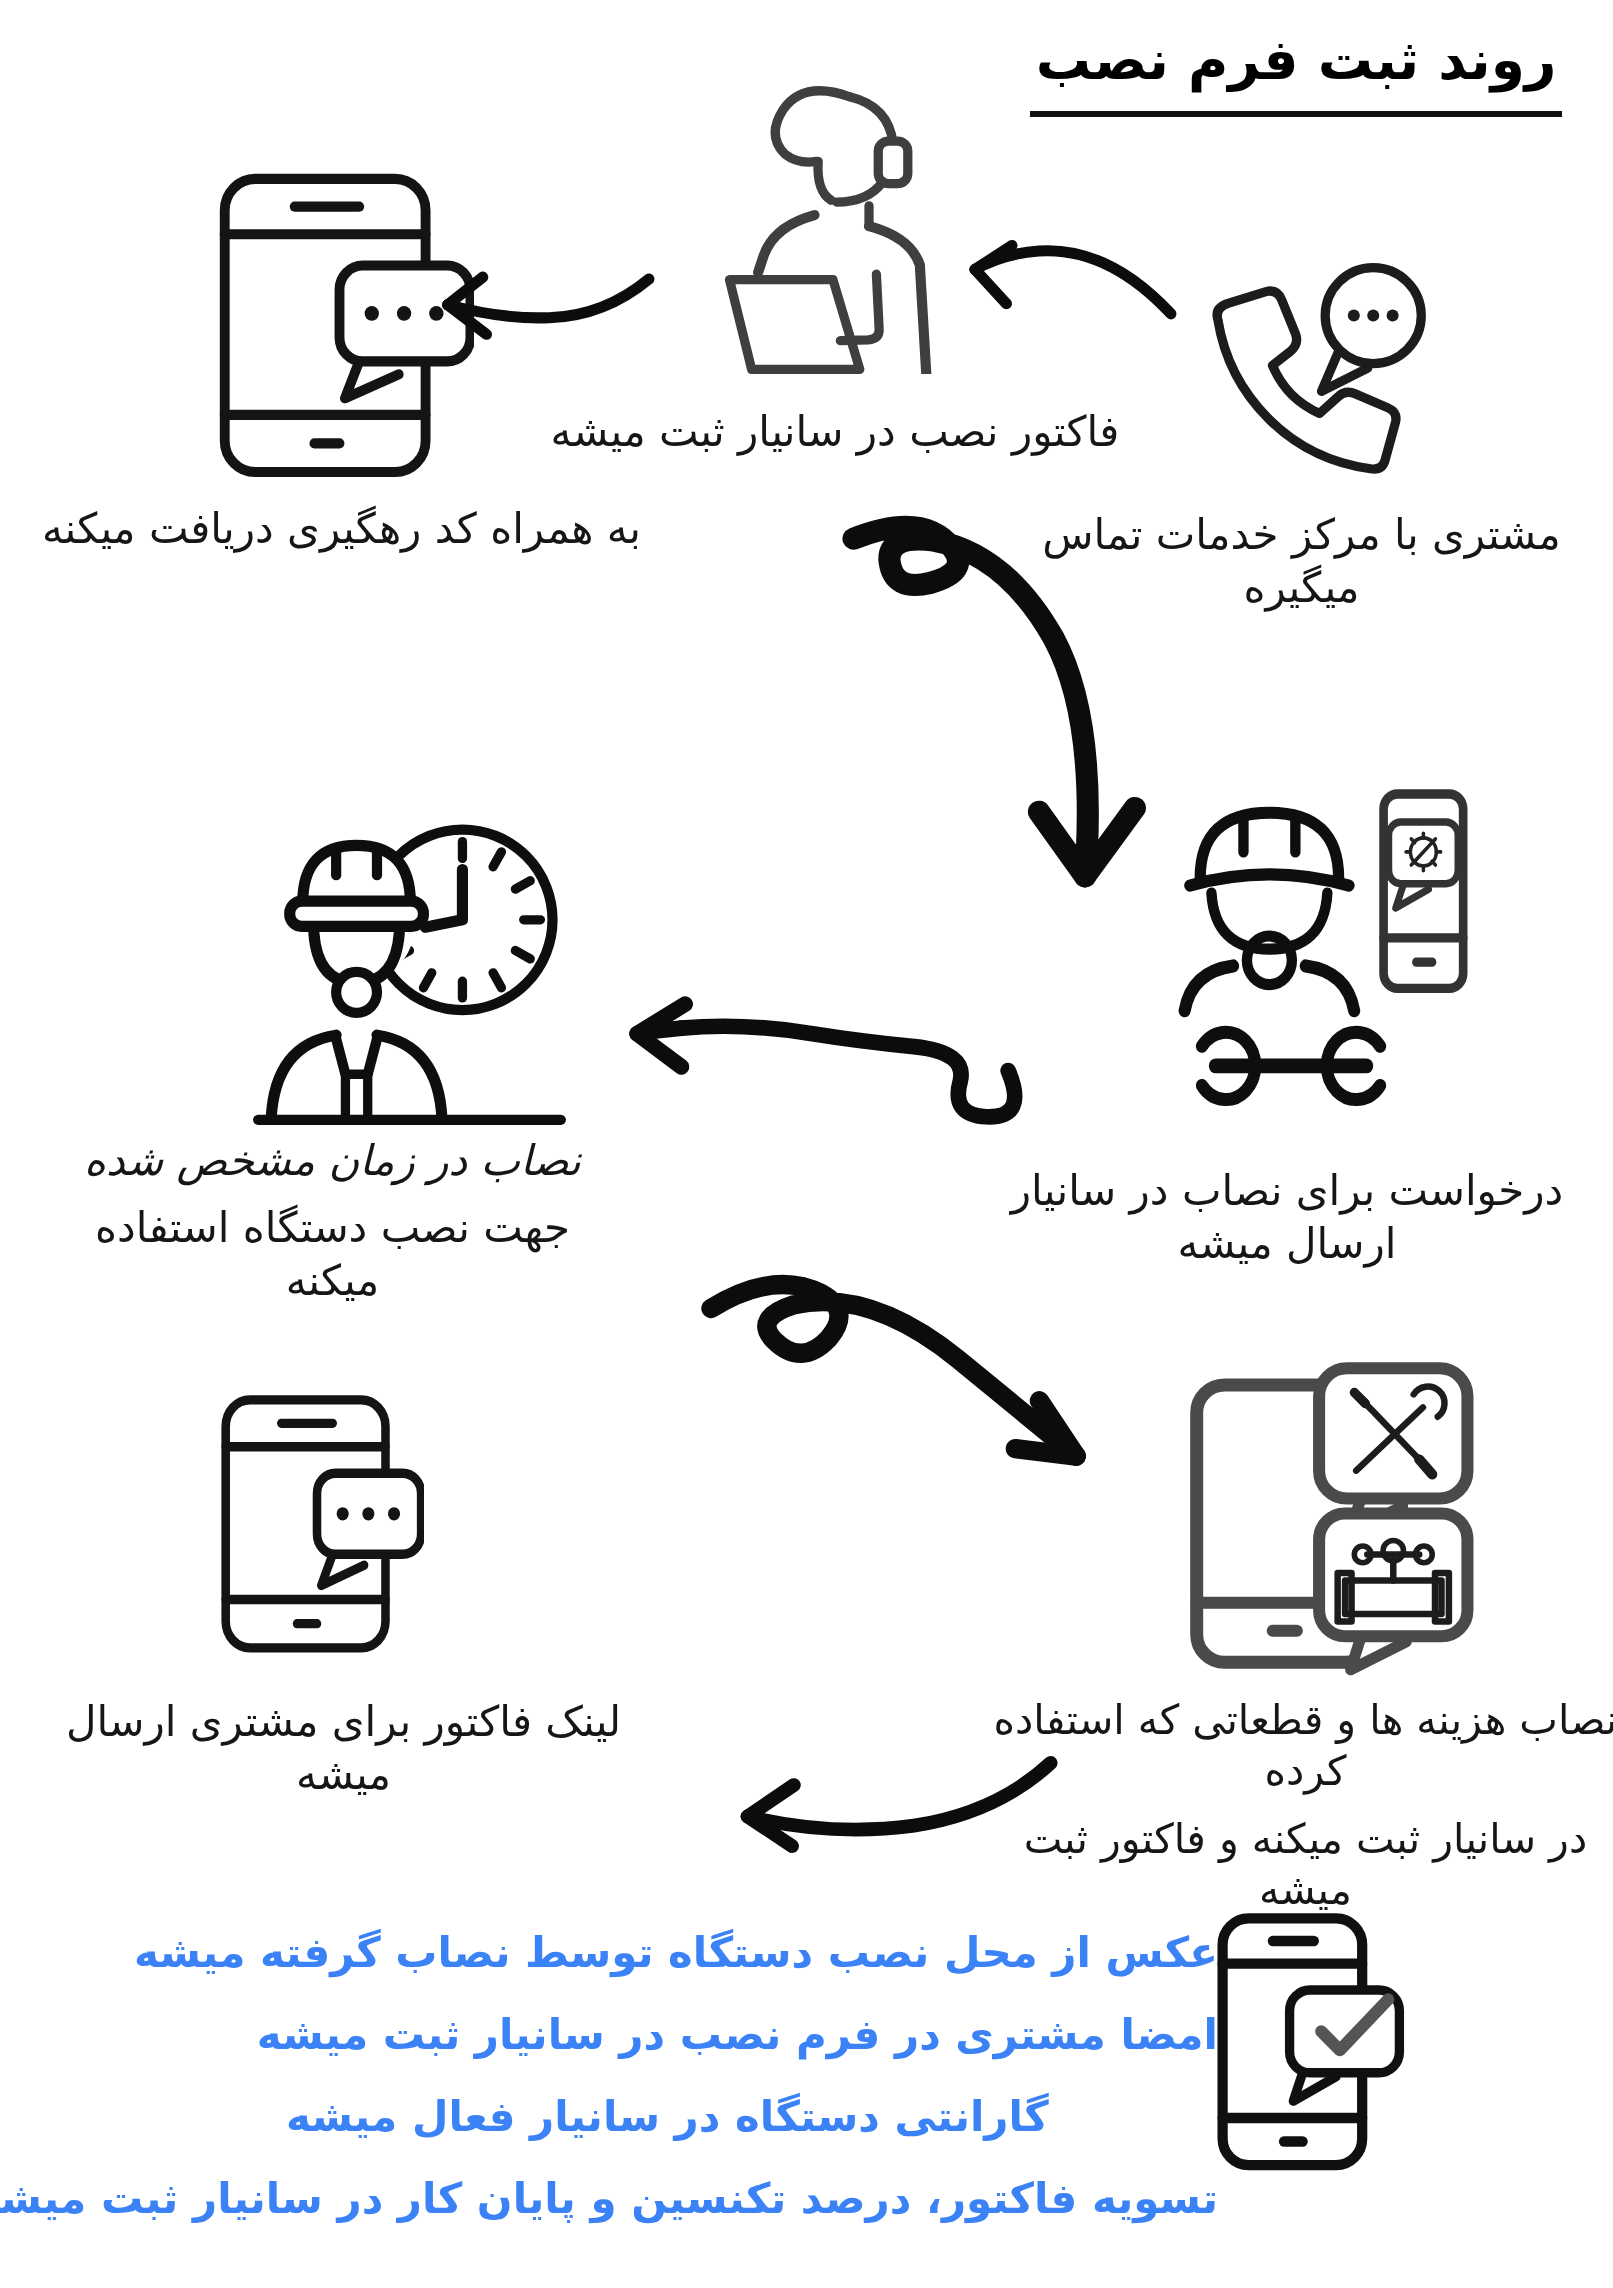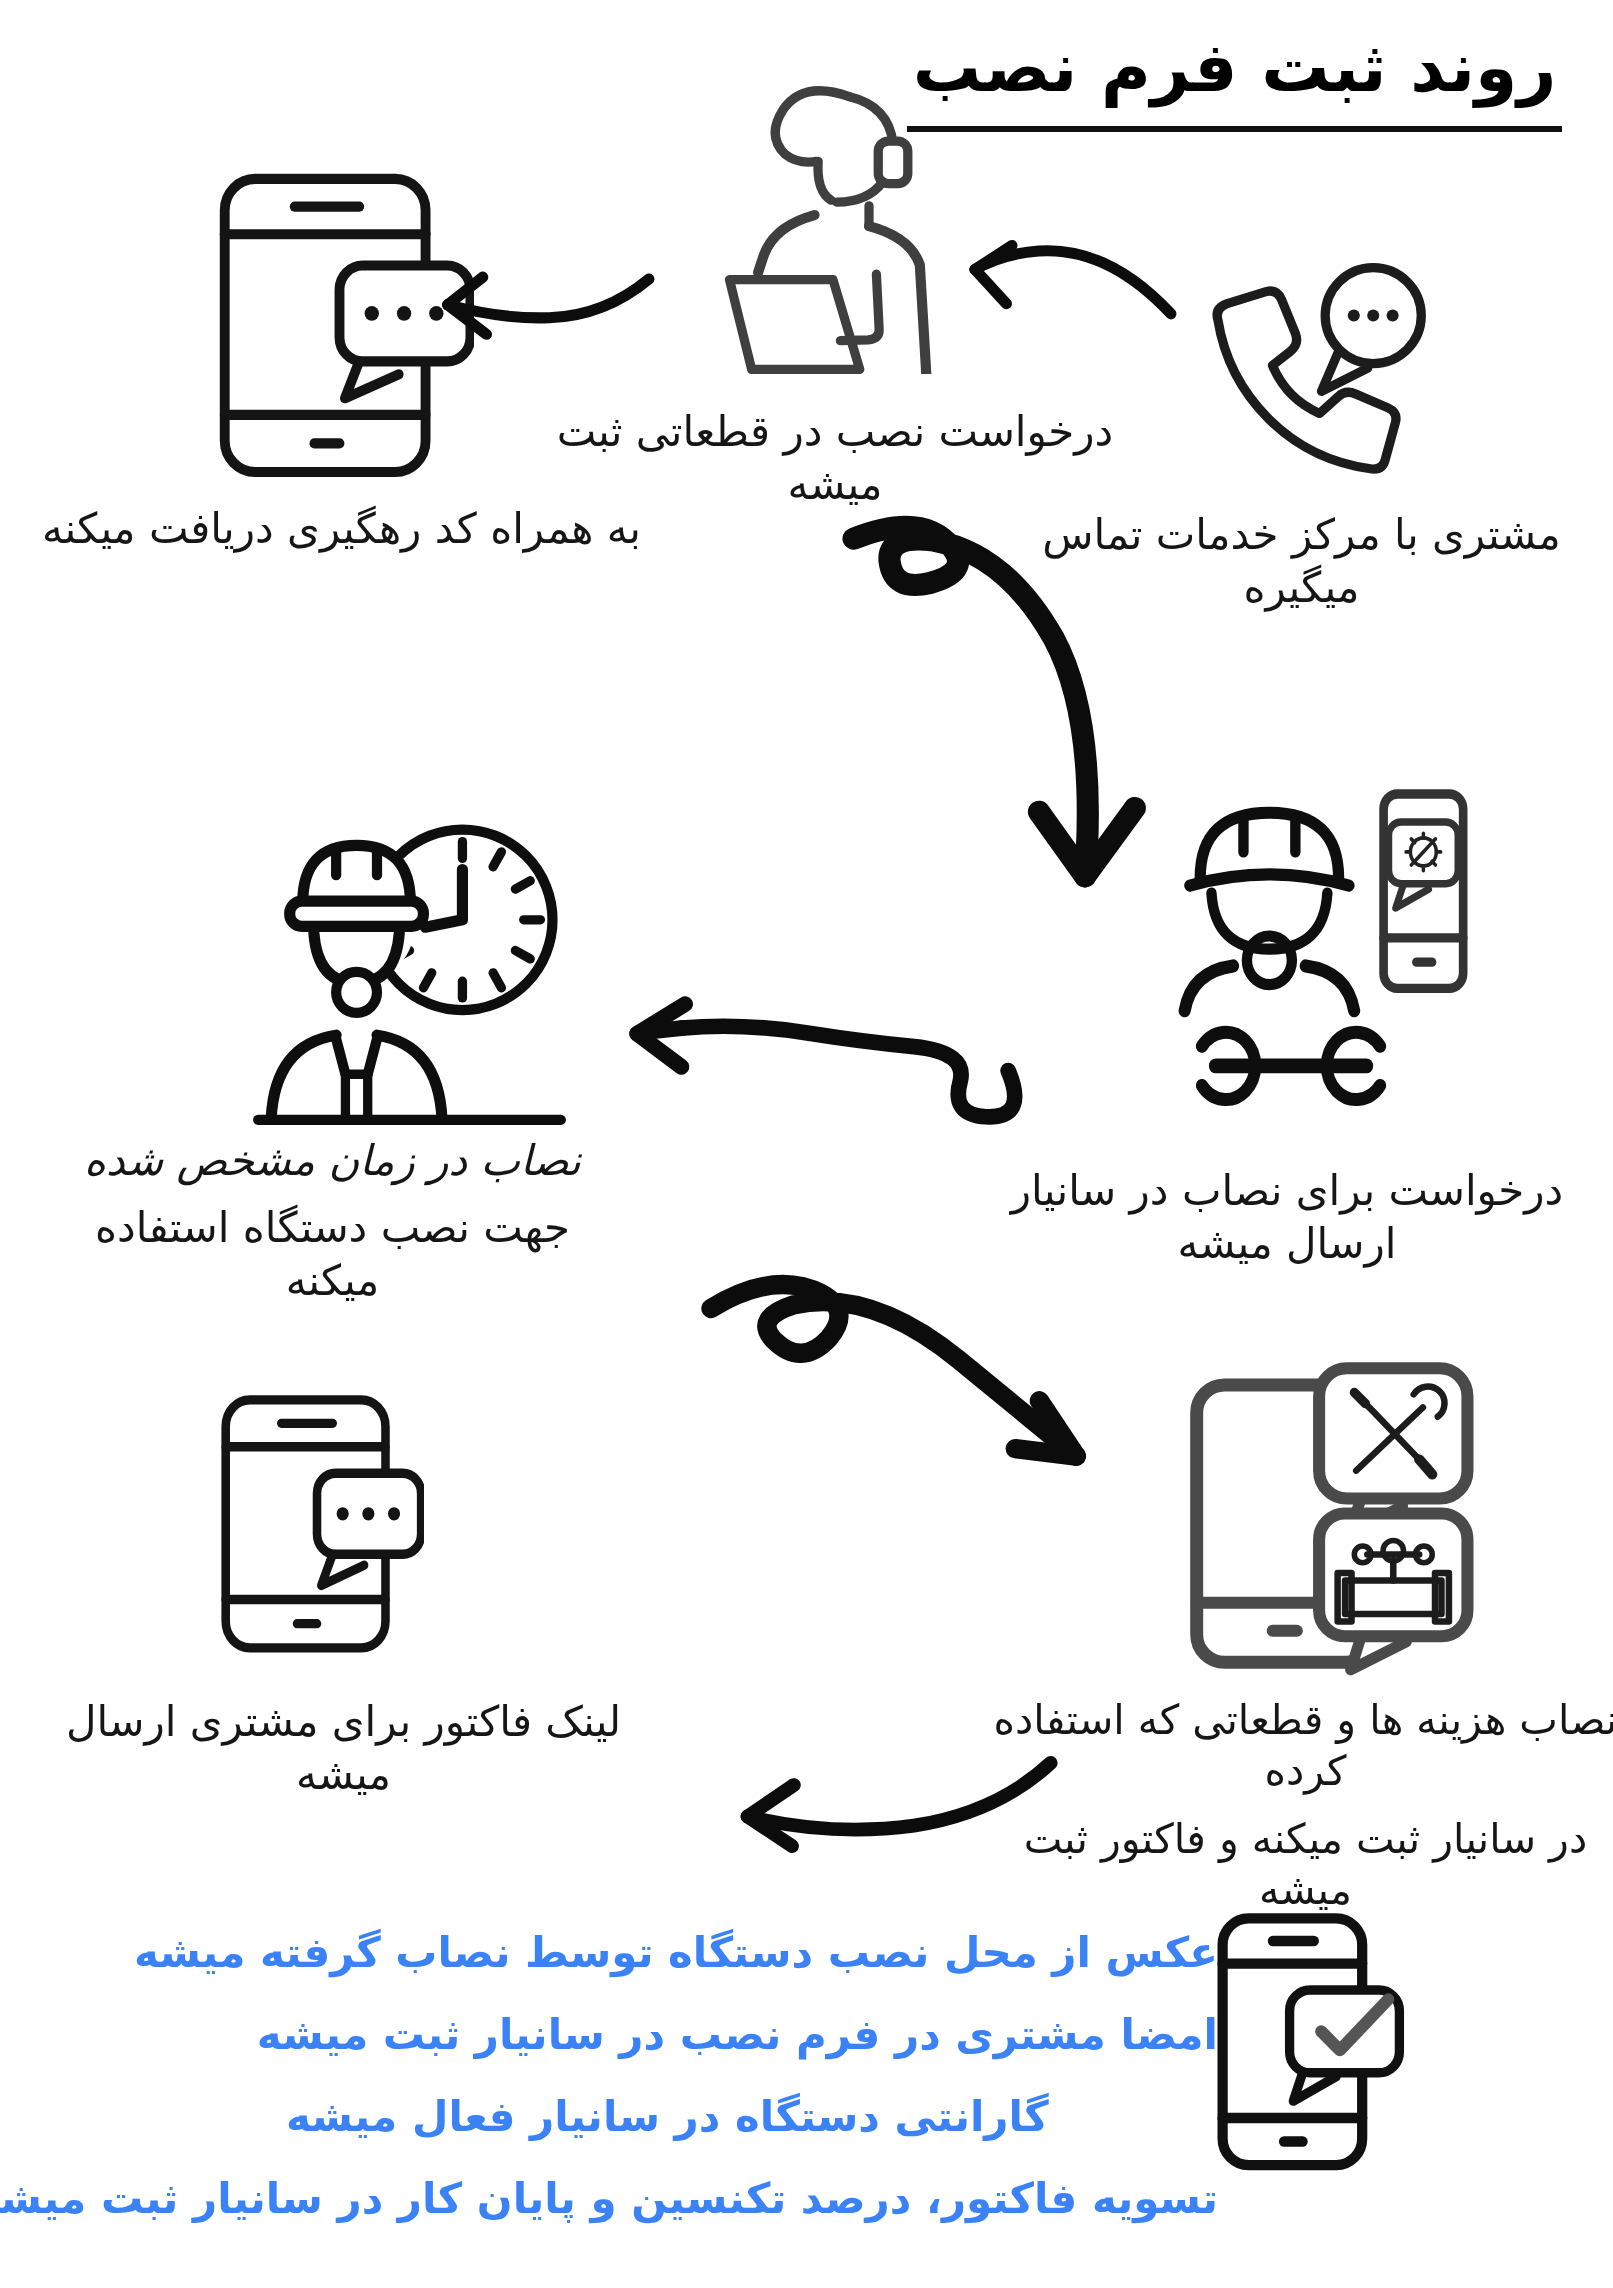--- a/index.html
+++ b/index.html
@@ -18,21 +18,21 @@
     font-size:42px;
     line-height:1.25;
     color:#161616;
     letter-spacing:0;
   }
   .caption .ln{display:block;}
   #page-title{
     position:absolute;
     top:28px;right:51px;
     direction:rtl;
-    font-size:68px;
+    font-size:55px;
     font-weight:bold;
     color:#000;
     padding:0 5.5px 18.5px 5.5px;
     border-bottom:6.5px solid #101010;
     white-space:nowrap;
   }
   .icon-wrap svg{display:block;width:100%;height:100%;}
   .two-line .ln{margin-bottom:26px;}
   #finalize-block{
     position:absolute;
@@ -59,21 +59,21 @@
       <path d="M186 122 Q170 144 136 144"></path>
       <path d="M116 100 Q114 132 130 142"></path>
       <path d="M171 148 L171 170"></path>
       <path d="M171 170 Q216 182 226 212 L233 330" stroke-width="11"></path>
       <path d="M112 158 Q68 170 57 202 L51 220" stroke-width="11"></path>
       <path d="M20 228 L132 228 L161 325 L44 325 Z" fill="#fff"></path>
       <path d="M179 222 L182 282 Q182 292 170 293 L140 294"></path>
     </svg>
   </div>
 
-  <div class="abs caption" style="left:512px;top:406px;width:646px;">درخواست نصب در قطعاتی ثبت میشه</div>
+  <div class="abs caption" style="left:512px;top:406px;width:646px;">فاکتور نصب در سانیار ثبت میشه</div>
 
   <div class="abs icon-wrap" style="left:1181px;top:251px;width:268px;height:251px;">
     <svg viewBox="0 0 290 272" preserveAspectRatio="none" fill="none" stroke="#1c1c1c" stroke-width="10" stroke-linecap="round" stroke-linejoin="round">
       <path d="M40 75 Q36 62 50 57 L92 44 Q104 41 109 53 L124 90 Q128 101 118 109 L99 124 Q114 160 150 176 L170 158 Q178 150 189 155 L224 170 Q235 175 232 186 L221 226 Q218 238 205 236 Q140 227 95 182 Q50 137 40 75 Z"></path>
       <path d="M170 110 L152 152 L202 127" fill="#fff"></path>
       <circle cx="208" cy="70" r="52" fill="#fff"></circle>
       <circle cx="187" cy="70" r="6.5" fill="#1c1c1c" stroke="none"></circle>
       <circle cx="208" cy="70" r="6.5" fill="#1c1c1c" stroke="none"></circle>
       <circle cx="229" cy="70" r="6.5" fill="#1c1c1c" stroke="none"></circle>
     </svg>

